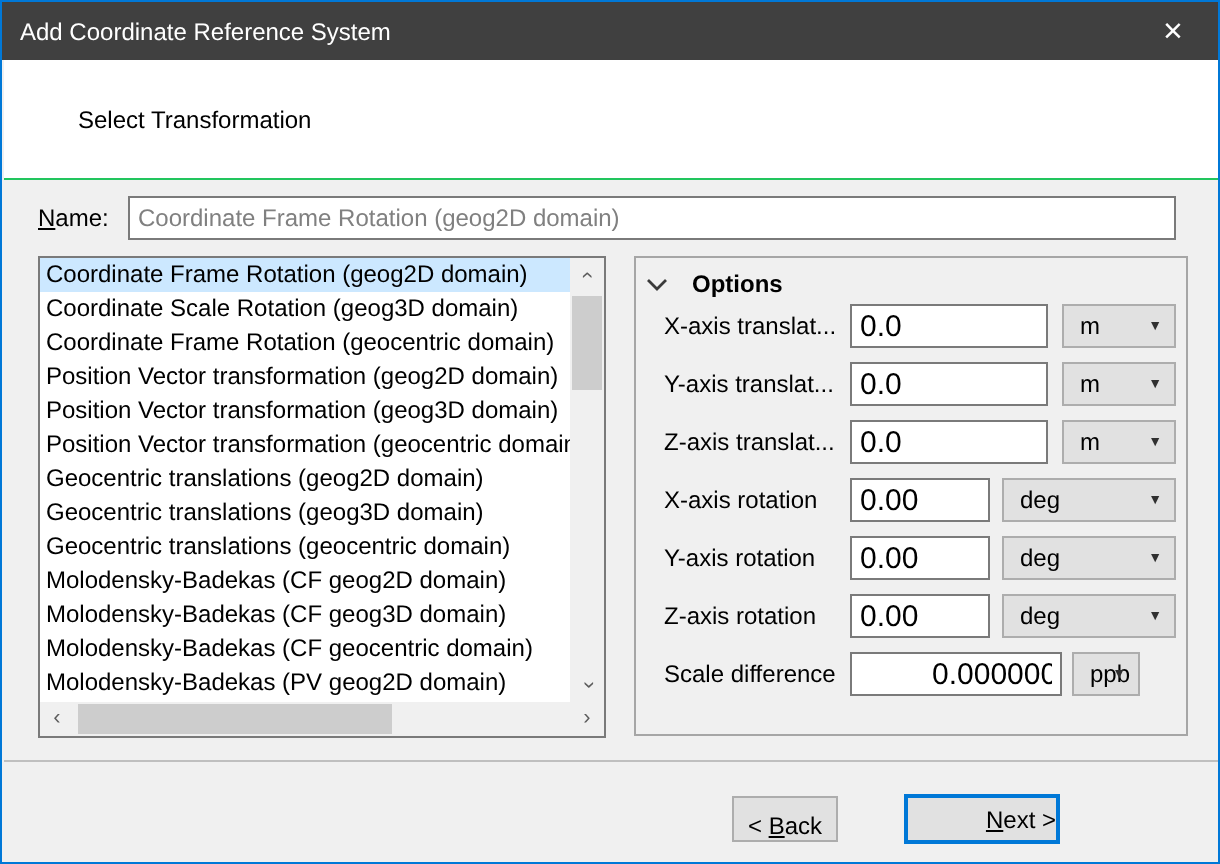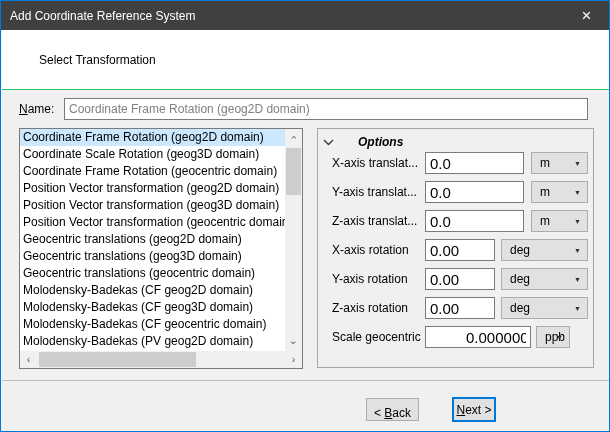--- a/index.html
+++ b/index.html
@@ -80,21 +80,21 @@
   .vthumb { position: absolute; left: 1px; top: 19px; width: 15px; height: 47px; background: #cdcdcd; }
   .hthumb { position: absolute; top: 1px; left: 19px; width: 157px; height: 15px; background: #cdcdcd; }
 
   
   .options-panel {
     position: absolute; left: 316px; top: 127px; width: 277px; height: 240px;
     border: 1px solid #a6a6a6; background: #f0f0f0;
   }
   .options-header {
     position: absolute; left: 5px; top: 6px;
-    display: flex; align-items: center; gap: 24px; font-style: italic;
+    display: flex; align-items: center; gap: 12px;
   }
   .options-header .hdr-text { font-weight: bold; }
   .opt-row { position: absolute; height: 22px; }
   .opt-label { position: absolute; left: 14px; line-height: 22px; white-space: nowrap; }
   .opt-input {
     position: absolute; top: 0; height: 22px;
     border: 1px solid #7a7a7a; background: #ffffff;
     font-family: "Liberation Sans", sans-serif; font-size: 15px;
     padding: 0 4px; color: #000; outline: none;
   }
@@ -121,21 +121,21 @@
   
   .bottom-sep { position: absolute; left: 1px; top: 379px; width: 608px; height: 1px; background: #bfbfbf; }
   .btn {
     position: absolute; top: 397px; height: 23px;
     background: #e1e1e1; border: 1px solid #adadad;
     font-family: "Liberation Sans", sans-serif; font-size: 12px;
     display: flex; align-items: center; justify-content: center;
     cursor: default;
   }
   .btn-back   { left: 365px; width: 53px; align-items: flex-end; }
-  .btn-next   { left: 451px; top: 396px; width: 44px; height: 25px; border: 2px solid #0078d7; }
+  .btn-next   { left: 451px; top: 396px; width: 78px; height: 25px; border: 2px solid #0078d7; justify-content: flex-end; }
   .btn-cancel { left: 535px; width: 53px; }
 </style>
 </head>
 <body>
 
 <div class="dialog">
 
   <div class="titlebar">
     <span class="titlebar-text">Add Coordinate Reference System</span>
     <div class="close-btn">
@@ -244,21 +244,21 @@
     <div class="opt-row row-5">
       <span class="opt-label">Z-axis rotation</span>
       <input class="opt-input inp-narrow" type="text" value="0.00" style="">
       <div class="combo cmb-wide">
         <span>deg</span>
         <span class="combo-arrow">▼</span>
       </div>
     </div>
 
     <div class="opt-row row-6">
-      <span class="opt-label">Scale geocentric</span>
+      <span class="opt-label">Scale difference</span>
       <input class="opt-input inp-scale" type="text" value="0.000000" style="">
       <div class="combo cmb-scale">
         <span>ppb</span>
         <span class="combo-arrow">▼</span>
       </div>
     </div>
   </div>
 
   <div class="bottom-sep"></div>
 

